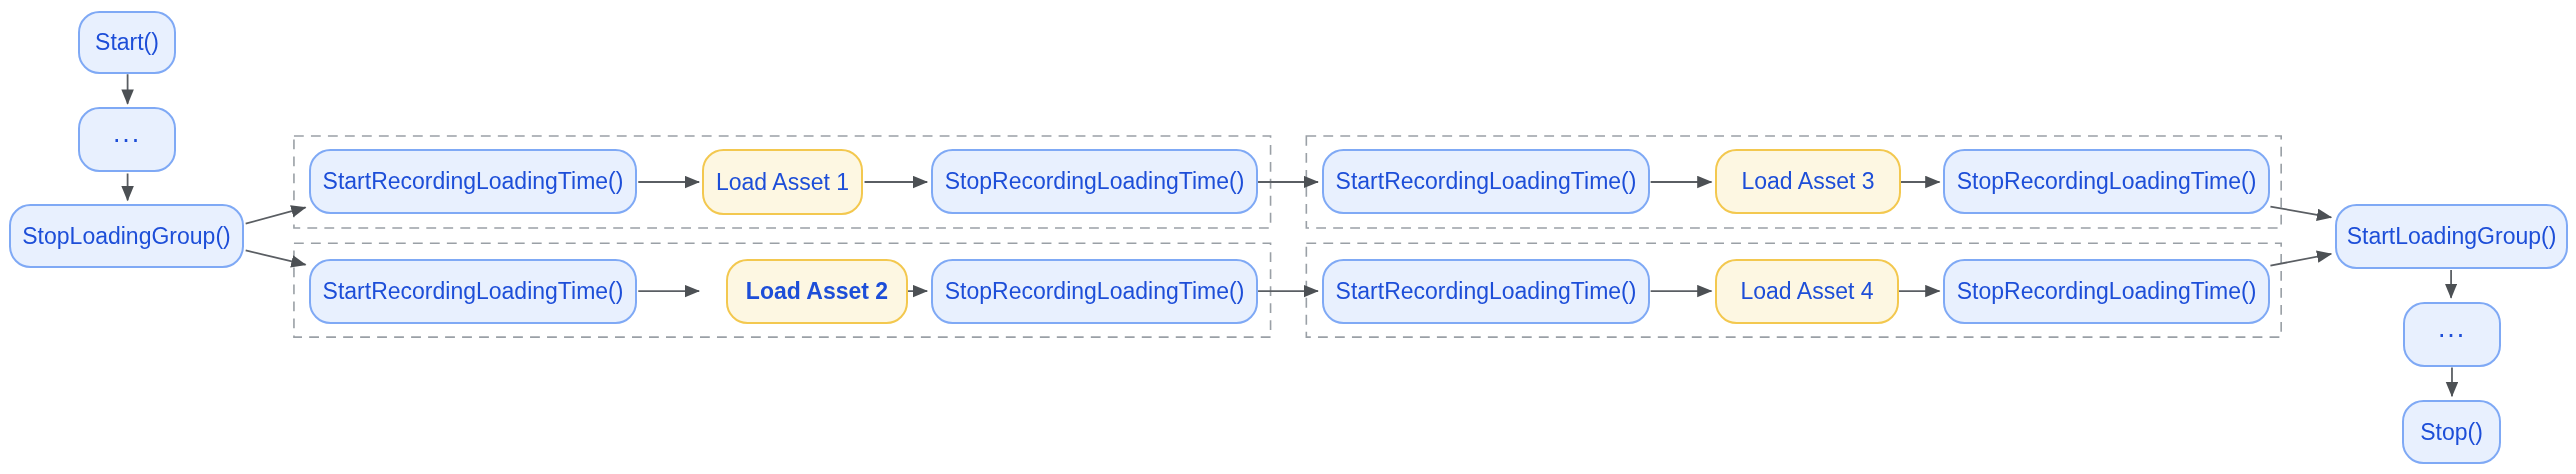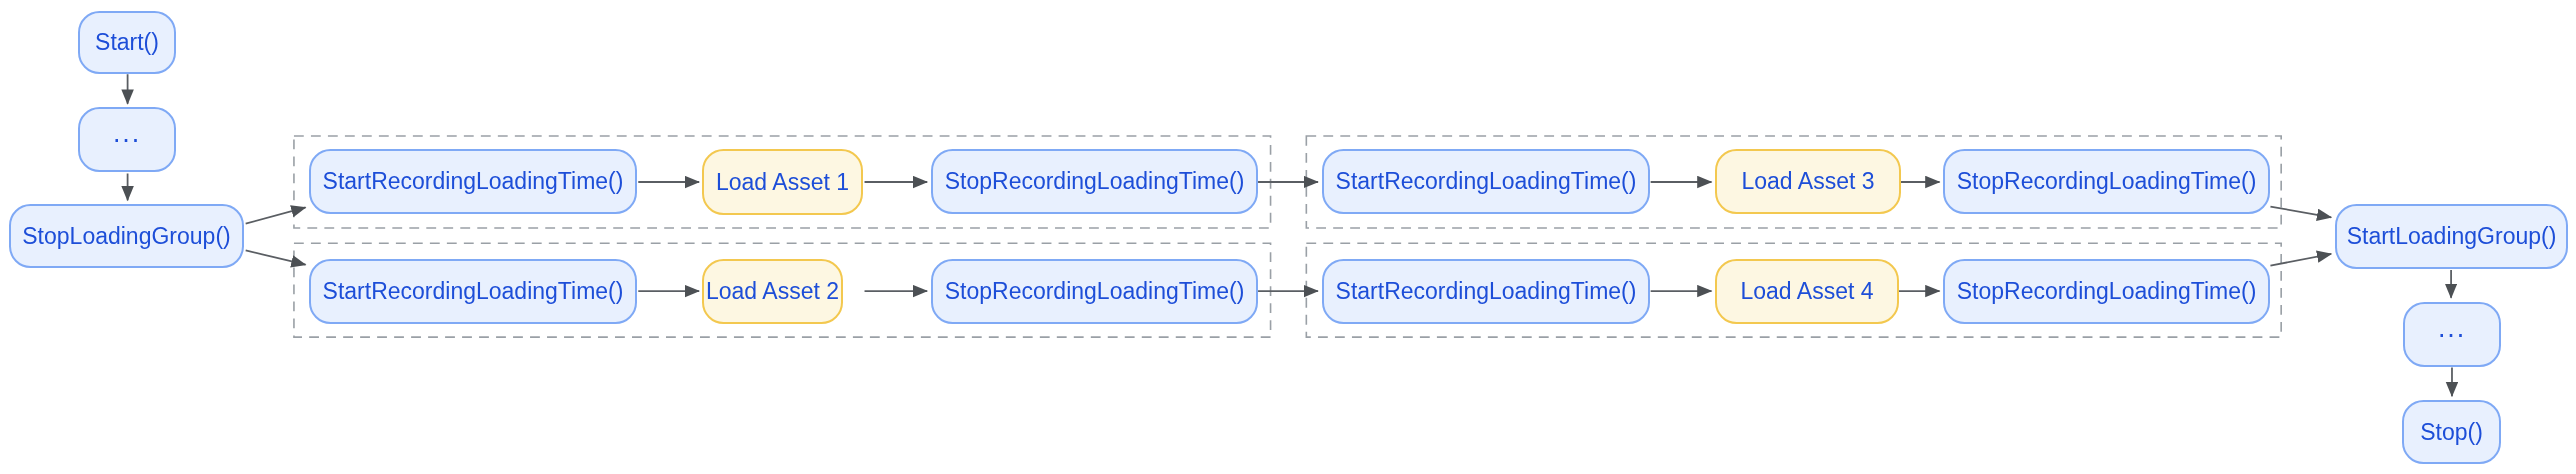--- a/index.html
+++ b/index.html
@@ -75,21 +75,21 @@
       <line x1="2740" y1="302" x2="2740" y2="333" stroke="#5A5E63" stroke-width="2" marker-end="url(#arrowhead)"></line>
       <line x1="2741" y1="411" x2="2741" y2="443" stroke="#5A5E63" stroke-width="2" marker-end="url(#arrowhead)"></line>
     </svg>
 <div class="node node--blue" style="left: 78px; top: 10.7px; width: 98px; height: 63px;">Start()</div>
     <div class="node node--blue node--dots" style="left: 78px; top: 107px; width: 98px; height: 65px;">...</div>
     <div class="node node--blue" style="left: 9px; top: 204px; width: 235px; height: 64px;">StopLoadingGroup()</div>
     <div class="node node--blue" style="left: 309px; top: 149px; width: 328px; height: 65px;">StartRecordingLoadingTime()</div>
     <div class="node node--amber" style="left: 702px; top: 149px; width: 161px; height: 66px; text-align: center;">Load Asset 1</div>
     <div class="node node--blue" style="left: 931px; top: 149px; width: 327px; height: 65px;">StopRecordingLoadingTime()</div>
     <div class="node node--blue" style="left: 309px; top: 259px; width: 328px; height: 65px;">StartRecordingLoadingTime()</div>
-    <div class="node node--amber" style="left: 702px; top: 259px; width: 141px; height: 65px;">Load Asset 2</div>
+    <div class="node node--amber" style="left: 726px; top: 259px; width: 182px; height: 65px; font-weight: bold;">Load Asset 2</div>
     <div class="node node--blue" style="left: 931px; top: 259px; width: 327px; height: 65px;">StopRecordingLoadingTime()</div>
     <div class="node node--blue" style="left: 1322px; top: 149px; width: 328px; height: 65px;">StartRecordingLoadingTime()</div>
     <div class="node node--amber" style="left: 1715px; top: 149px; width: 186px; height: 65px;">Load Asset 3</div>
     <div class="node node--blue" style="left: 1943px; top: 149px; width: 327px; height: 65px;">StopRecordingLoadingTime()</div>
     <div class="node node--blue" style="left: 1322px; top: 259px; width: 328px; height: 65px;">StartRecordingLoadingTime()</div>
     <div class="node node--amber" style="left: 1715px; top: 259px; width: 184px; height: 65px;">Load Asset 4</div>
     <div class="node node--blue" style="left: 1943px; top: 259px; width: 327px; height: 65px;">StopRecordingLoadingTime()</div>
     <div class="node node--blue" style="left: 2335px; top: 204px; width: 233px; height: 65px;">StartLoadingGroup()</div>
     <div class="node node--blue node--dots" style="left: 2403px; top: 302px; width: 98px; height: 65px;">...</div>
     <div class="node node--blue" style="left: 2402px; top: 400px; width: 99px; height: 64px;">Stop()</div>

